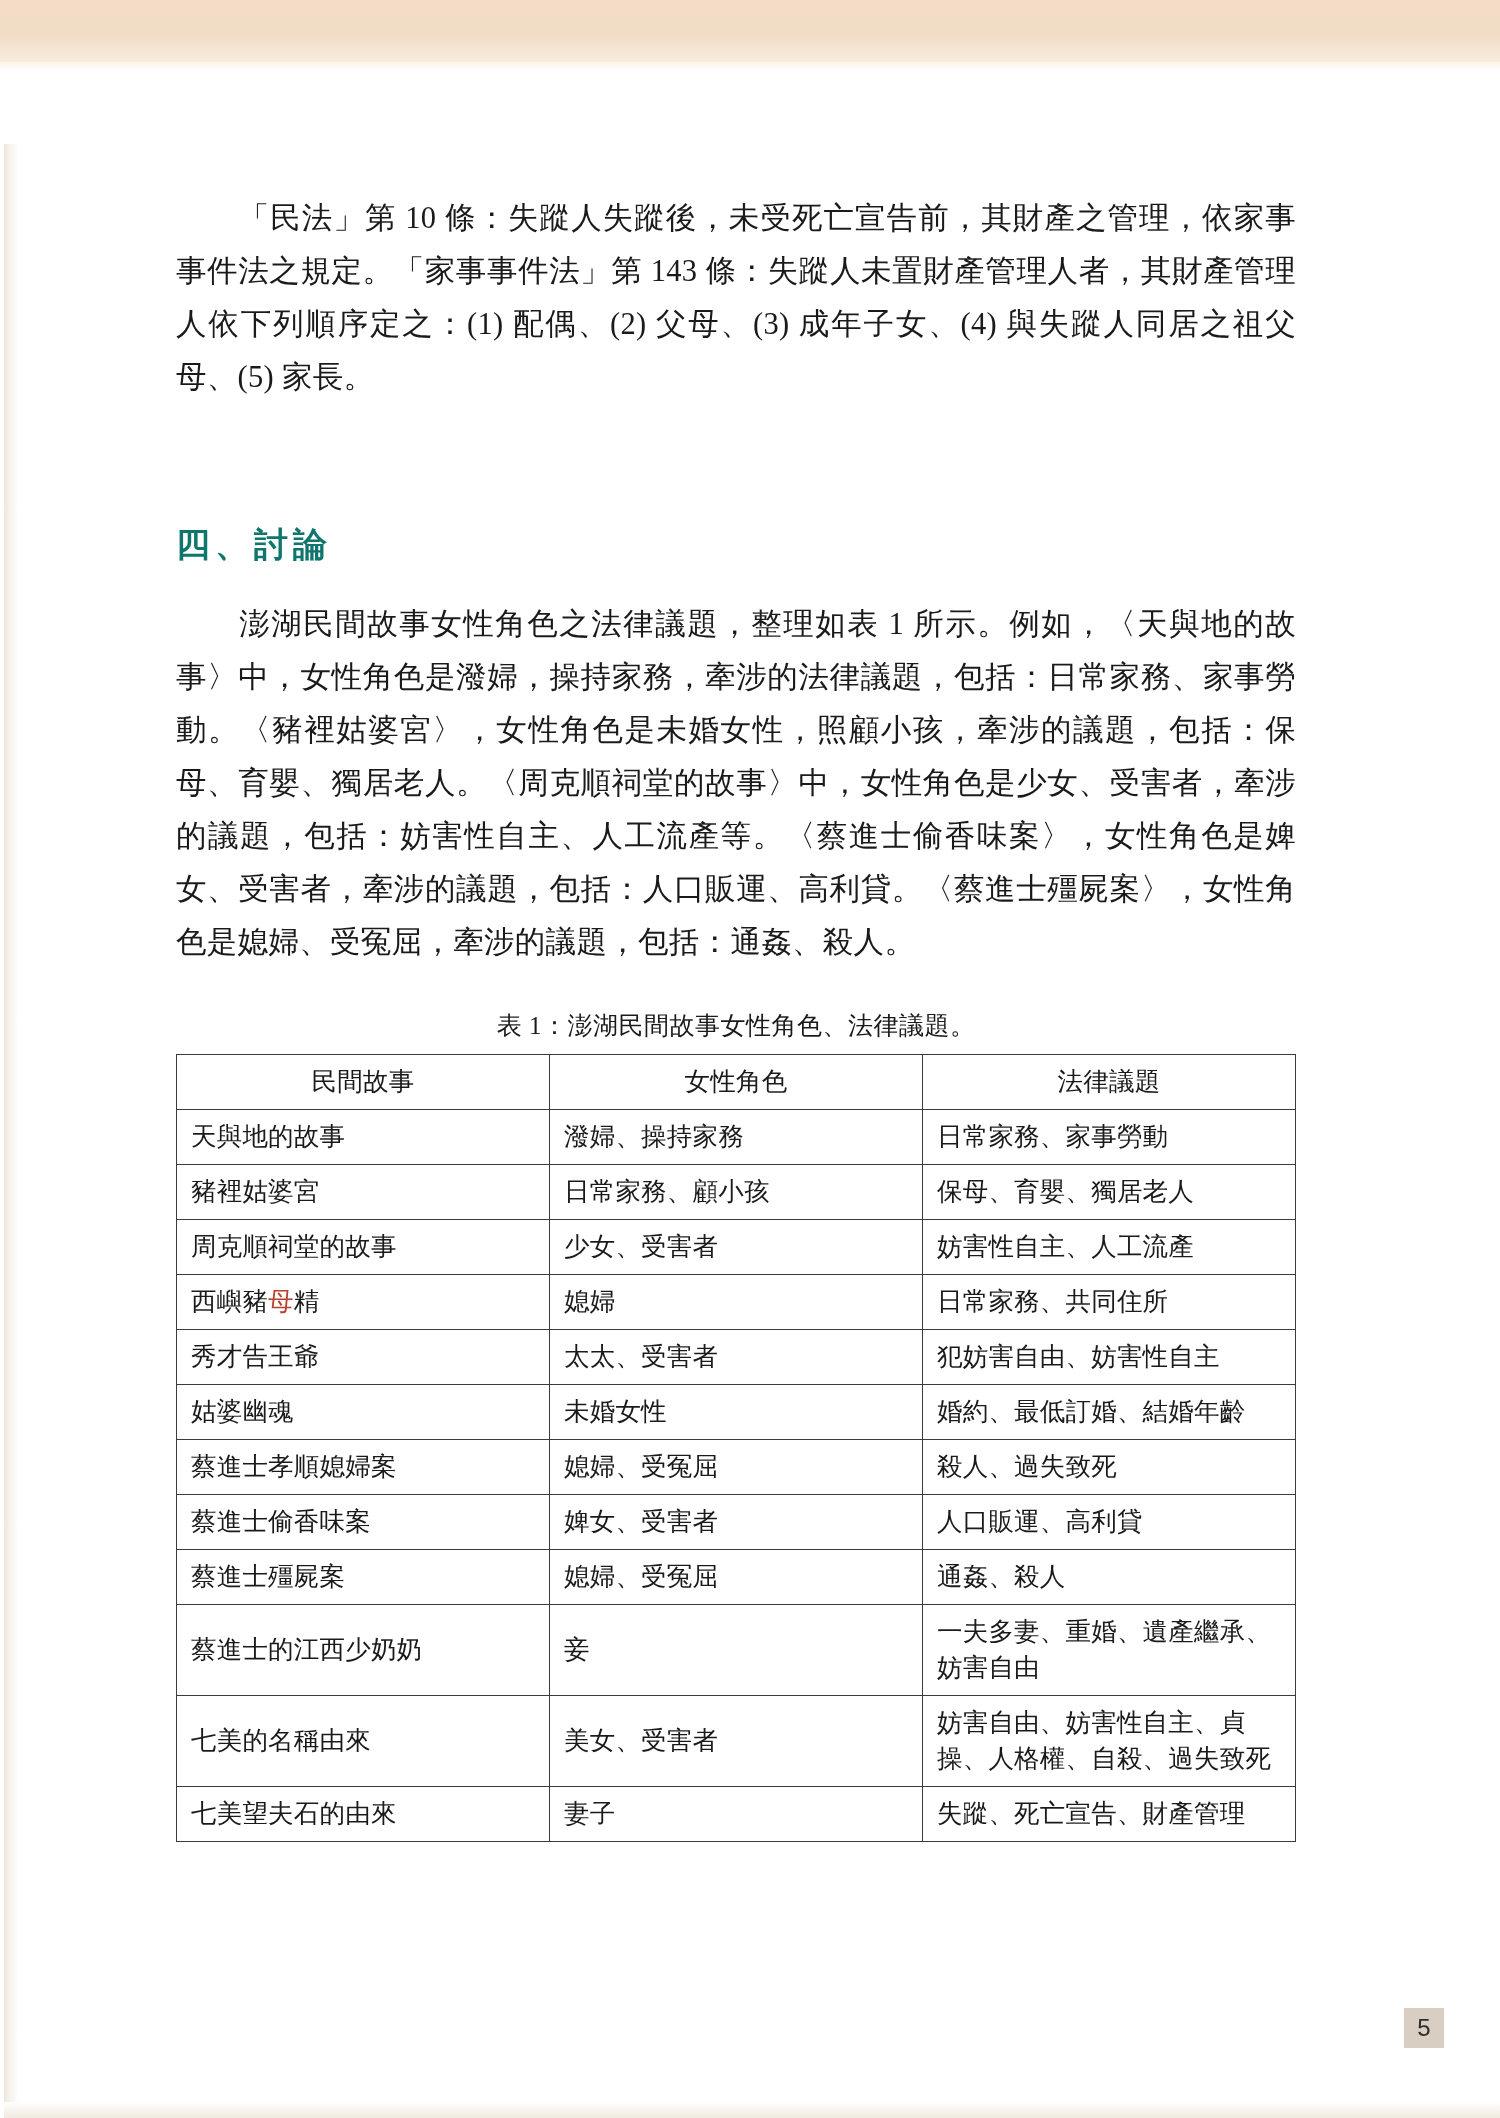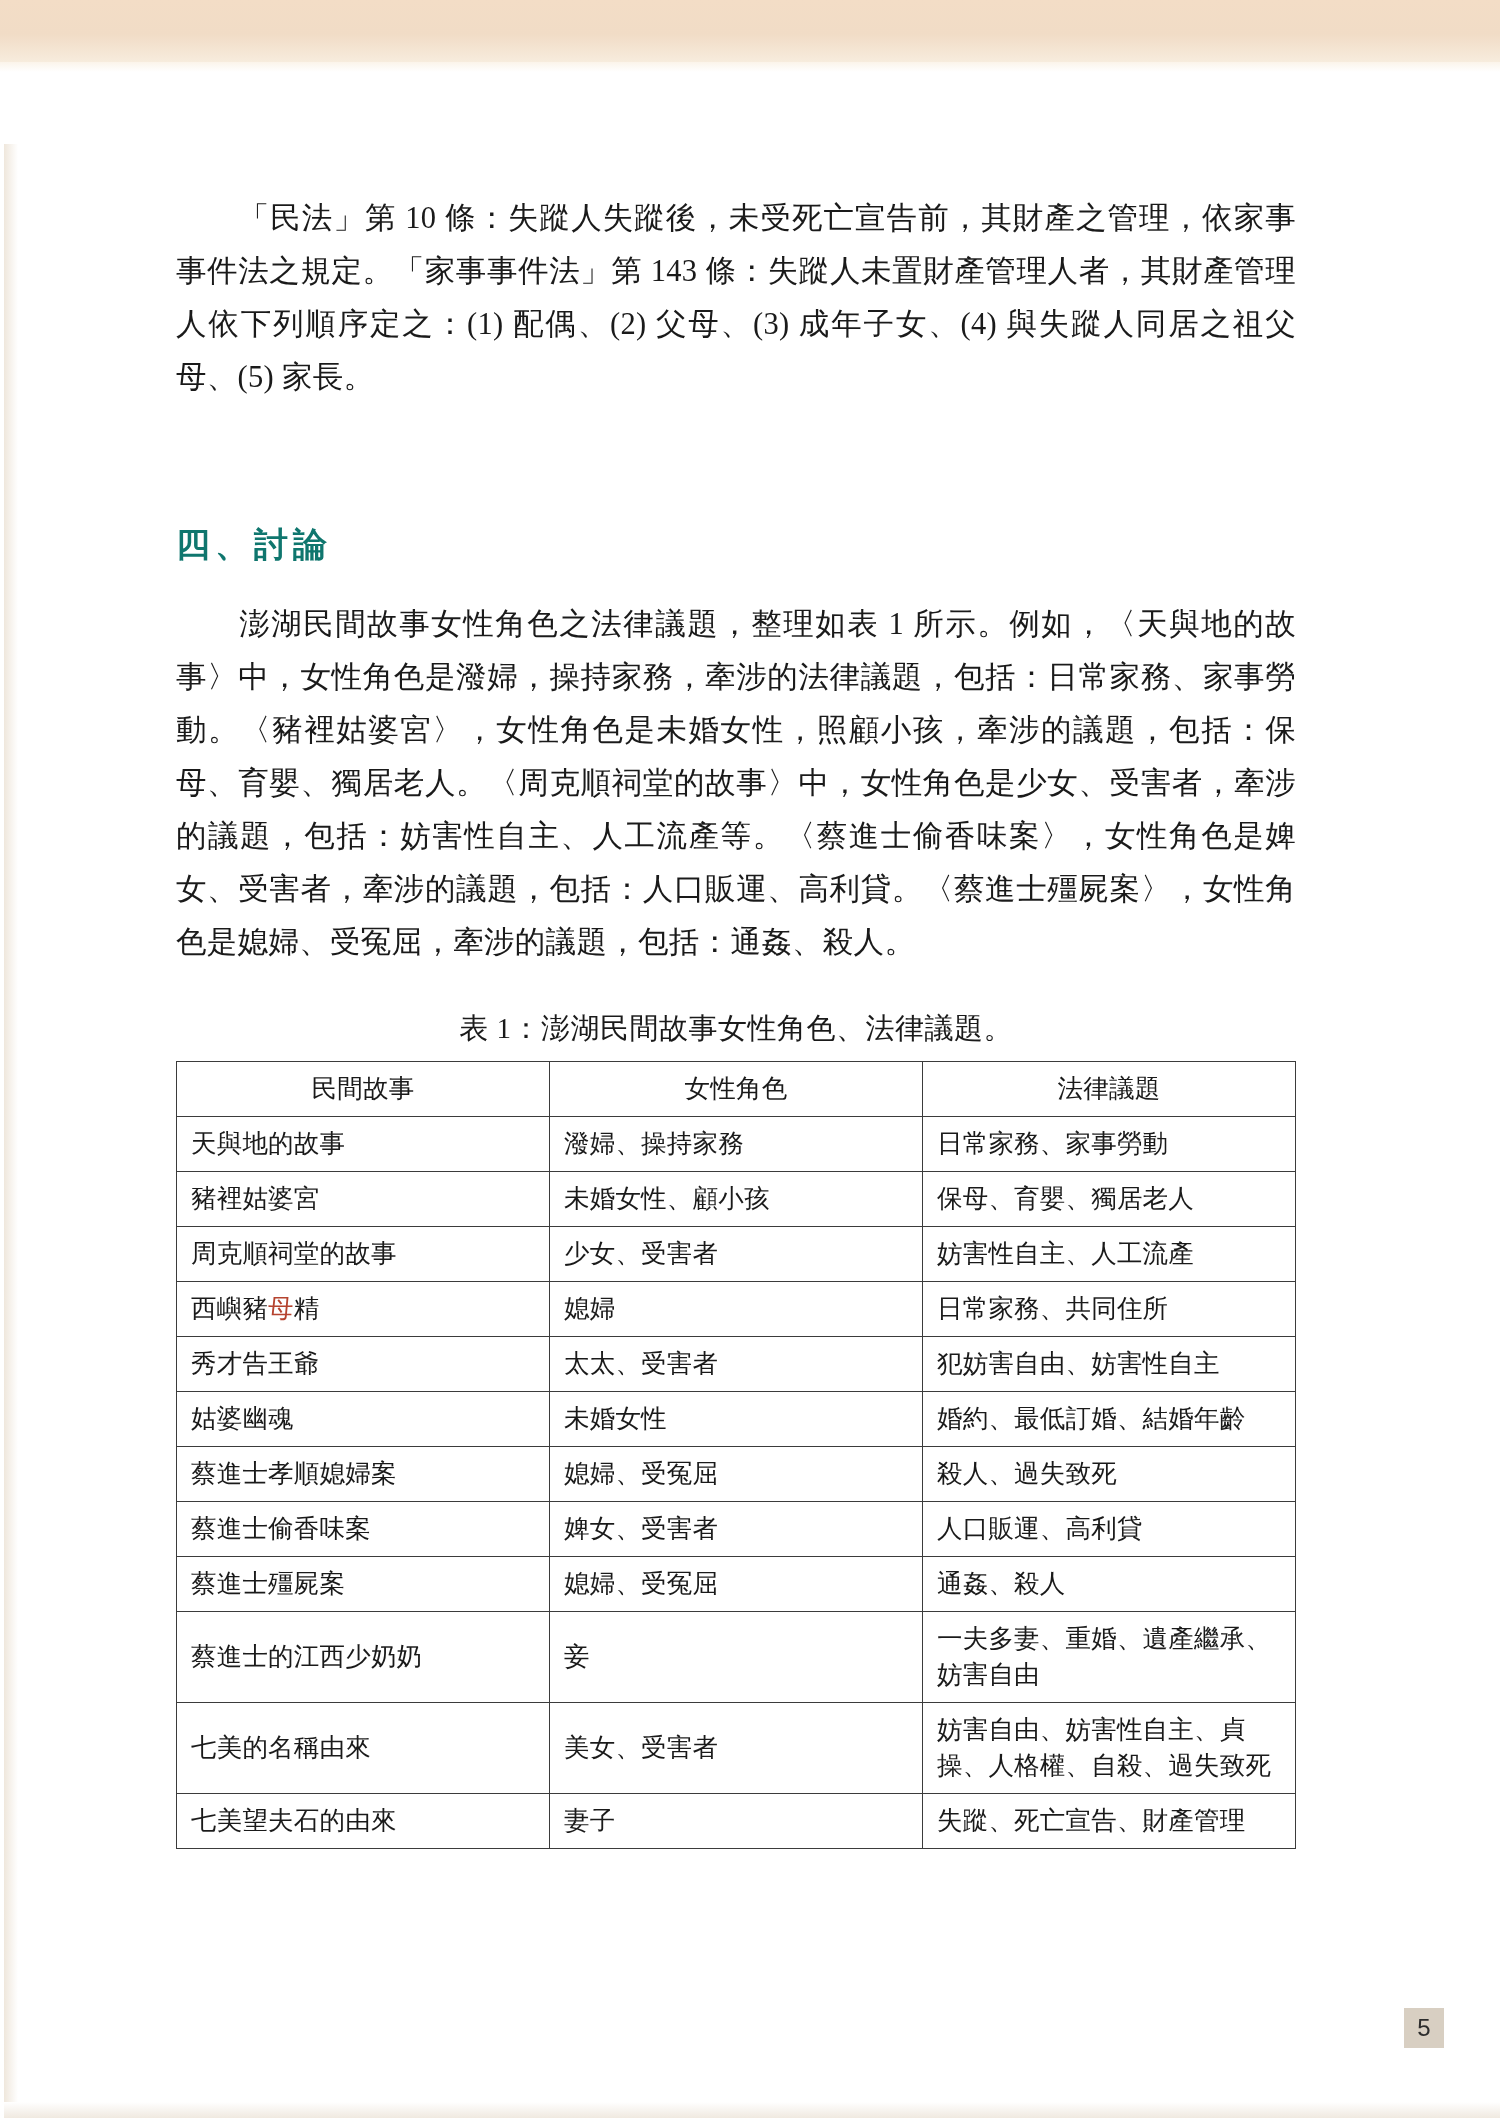--- a/index.html
+++ b/index.html
@@ -61,21 +61,21 @@
     font-size: 34px;
     font-weight: bold;
     color: #0f766e;
     letter-spacing: 5px;
     font-family: "Liberation Sans", "DejaVu Sans", sans-serif;
   }
   .gap-1 { height: 118px; }
   .gap-2 { height: 30px; }
   .table-caption {
     text-align: center;
-    font-size: 29px;
+    font-size: 25px;
     margin-top: 40px;
     margin-bottom: 12px;
     letter-spacing: 0.5px;
   }
   table.data-table {
     border-collapse: collapse;
     width: 1120px;
     margin: 0 auto;
     table-layout: fixed;
   }
@@ -158,21 +158,21 @@
         </tr>
       </thead>
       <tbody>
         <tr>
           <td class="c0">天與地的故事</td>
           <td class="c1">潑婦、操持家務</td>
           <td class="c2">日常家務、家事勞動</td>
         </tr>
         <tr>
           <td class="c0">豬裡姑婆宮</td>
-          <td class="c1">未婚女性、顧小孩</td>
+          <td class="c1">日常家務、顧小孩</td>
           <td class="c2">保母、育嬰、獨居老人</td>
         </tr>
         <tr>
           <td class="c0">周克順祠堂的故事</td>
           <td class="c1">少女、受害者</td>
           <td class="c2">妨害性自主、人工流產</td>
         </tr>
         <tr>
           <td class="c0"><span>西嶼豬</span><span class="hl-red">母</span><span>精</span></td>
           <td class="c1">媳婦</td>

